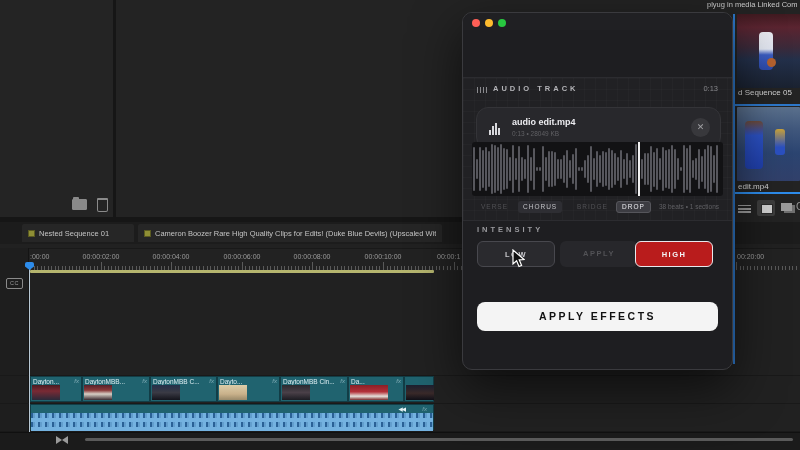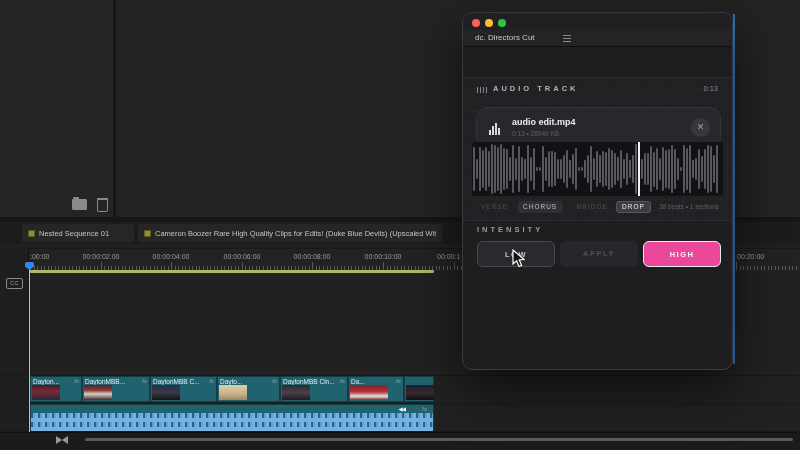--- a/index.html
+++ b/index.html
@@ -135,21 +135,21 @@
   .chip-hot{color:#ececf0;background:#3c3c42;border:1px solid #55555b;line-height:10px;}
   .c-verse{left:0;}
   .c-chorus{left:42px;}
   .c-bridge{left:96px;}
   .c-drop{left:140px;}
   .beats-info{position:absolute;right:0;top:2px;font-size:6.5px;color:#606064;}
   .intensity-title{left:14px;top:212px;font-size:7.5px;letter-spacing:3px;color:#9a9a9e;font-weight:bold;}
   .int-btn{top:228px;width:78px;height:26px;border-radius:6px;font-size:7.5px;letter-spacing:1.5px;font-weight:bold;text-align:center;line-height:26px;box-sizing:border-box;}
   .int-low{left:14px;background:#2a2a2e;border:1px solid #48484e;color:#c6c6ca;}
   .int-medium{left:97px;background:#27272b;color:#525256;}
-  .int-high{left:180px;background:#ec4899;border:1.5px solid #e8e8ec;color:#f4f4f6;}
+  .int-high{left:172px;background:#b91c1c;border:1.5px solid #e8e8ec;color:#f4f4f6;}
   .int-desc{left:14px;top:261px;font-size:7.5px;color:#616165;}
   .apply-btn{left:14px;top:289px;width:241px;height:29px;background:#f4f4f4;border-radius:8px;
      font-size:10.5px;font-weight:bold;letter-spacing:2.5px;color:#111;text-align:center;line-height:29px;}
 
   
   .cursor{left:512px;top:249px;z-index:30;}
 </style>
 </head>
 <body>
 
@@ -462,32 +462,45 @@
 
     <div class="abs playhead-line"></div>
     <div class="abs playhead-head"></div>
 
     <div class="abs tl-bottom">
       <div class="abs bowtie-icon"></div>
       <div class="abs tl-scrollbar"></div>
     </div>
   </div>
 
+  <div class="abs media-panel">
+    <div class="abs media-header">plyug in media Linked Com</div>
+    <div class="abs thumb thumb1"></div>
+    <div class="abs media-label" style="top:88px">d Sequence 05</div>
+    <div class="abs media-divider-blue"></div>
+    <div class="abs thumb thumb2"></div>
+    <div class="abs media-label" style="top:182px">edit.mp4</div>
+    <div class="abs media-underline-blue"></div>
+    <div class="abs media-toolbar">
+      <div class="abs icon-listview"></div>
+      <div class="abs icon-gridview-box">
+        <div class="abs icon-gridview"></div>
+      </div>
+      <div class="abs icon-filmstrip"></div>
+      <div class="abs icon-partial-c">C</div>
+    </div>
+  </div>
 
   <div class="abs focus-edge"></div>
 
   <div class="abs dialog">
     <div class="abs dlg-titlebar">
       <div class="abs tl-light tl-red"></div>
       <div class="abs tl-light tl-yellow"></div>
       <div class="abs tl-light tl-green"></div>
-    </div>
-    <div class="abs dlg-tabbar">
-      <span class="abs dlg-tab-title">dc. Directors Cut</span>
-      <span class="abs menu-icon"></span>
     </div>
 
     <div class="abs audio-section">
       <div class="abs as-title-icon"></div>
       <span class="abs as-title">AUDIO TRACK</span>
       <span class="abs as-duration">0:13</span>
 
       <div class="abs file-card">
         <div class="abs file-icon">
           <i style="height:5px"></i>
@@ -593,20 +606,21 @@
         <span class="chip chip-hot c-drop">DROP</span>
         <span class="beats-info">38 beats • 1 sections</span>
       </div>
     </div>
 
     <span class="abs intensity-title">INTENSITY</span>
     <div class="abs int-btn int-low">LOW</div>
     <div class="abs int-btn int-medium">APPLY</div>
     <div class="abs int-btn int-high">HIGH</div>
 
+    <div class="abs apply-btn">APPLY EFFECTS</div>
   </div>
 
   <div class="abs cursor">
     <svg width="13" height="19" viewBox="0 0 13 19">
       <path d="M1,1 L1,15 L4.6,11.8 L7,17.5 L9.6,16.4 L7.2,10.8 L12,10.5 Z" fill="#111" stroke="#fff" stroke-width="1.2"></path>
     </svg>
   </div>
 
 </div>
 

